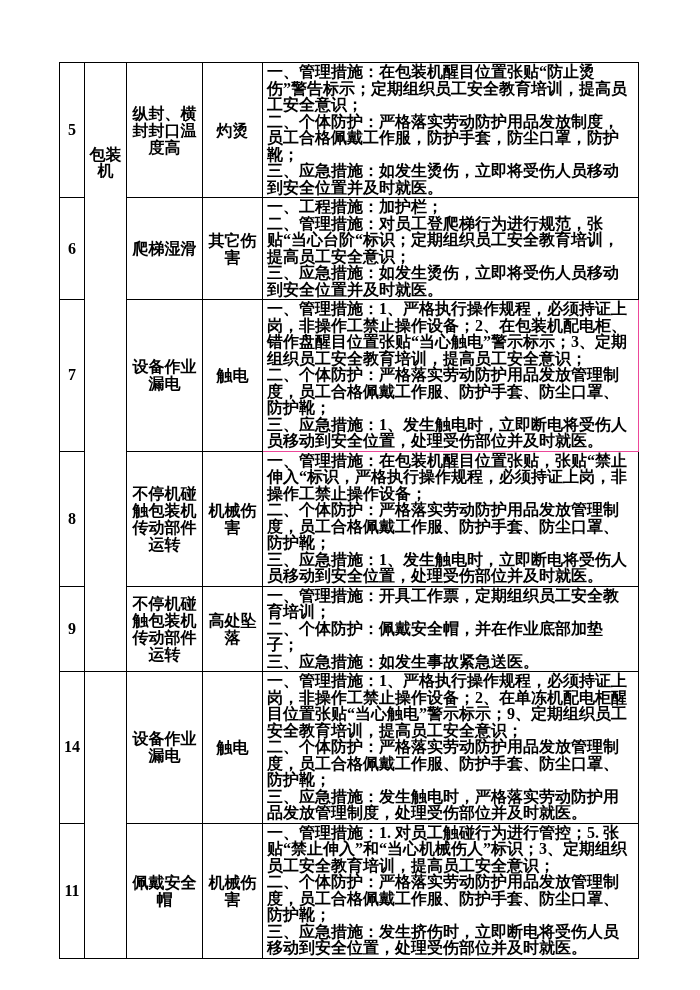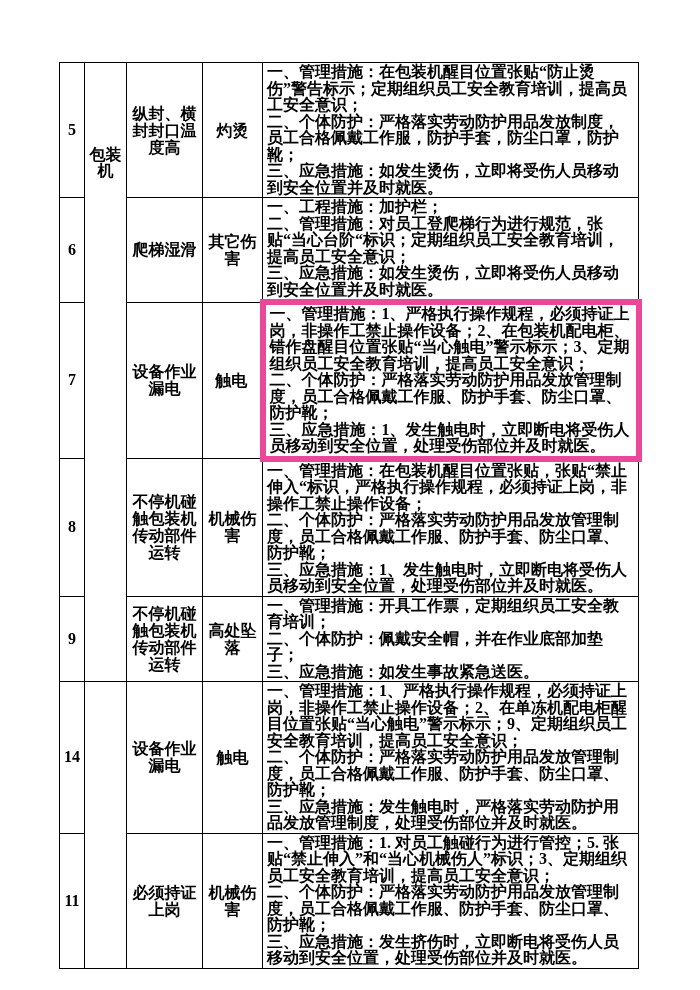--- a/index.html
+++ b/index.html
@@ -45,21 +45,21 @@
     line-height:17px;
     padding:0 2px;
   }
   td.c-measures{
     vertical-align:middle;
     line-height:16.5px;
     padding:1px 4px;
     text-align:left;
   }
   td.thick{
-    border:6px solid #ec4899;
+    border:1px solid #ec4899;
   }
   .measure-line{display:block;}
 </style>
 </head>
 <body>
 
 <div class="sheet">
   <table class="risk-table">
     <colgroup>
       <col style="width:25px">
@@ -133,21 +133,21 @@
         <td class="c-type">触电</td>
         <td class="c-measures">
           <span class="measure-line">一、管理措施：1、严格执行操作规程，必须持证上岗，非操作工禁止操作设备；2、在单冻机配电柜醒目位置张贴“当心触电”警示标示；9、定期组织员工安全教育培训，提高员工安全意识；</span>
           <span class="measure-line">二、个体防护：严格落实劳动防护用品发放管理制度，员工合格佩戴工作服、防护手套、防尘口罩、防护靴；</span>
           <span class="measure-line">三、应急措施：发生触电时，严格落实劳动防护用品发放管理制度，处理受伤部位并及时就医。</span>
         </td>
       </tr>
 
       <tr style="height:125px;">
         <td class="c-no">11</td>
-        <td class="c-hazard">必须持证上岗</td>
+        <td class="c-hazard">佩戴安全帽</td>
         <td class="c-type">机械伤害</td>
         <td class="c-measures">
           <span class="measure-line">一、管理措施：1. 对员工触碰行为进行管控；5. 张贴“禁止伸入”和“当心机械伤人”标识；3、定期组织员工安全教育培训，提高员工安全意识；</span>
           <span class="measure-line">二、个体防护：严格落实劳动防护用品发放管理制度，员工合格佩戴工作服、防护手套、防尘口罩、防护靴；</span>
           <span class="measure-line">三、应急措施：发生挤伤时，立即断电将受伤人员移动到安全位置，处理受伤部位并及时就医。</span>
         </td>
       </tr>
 
     </tbody>
   </table>

